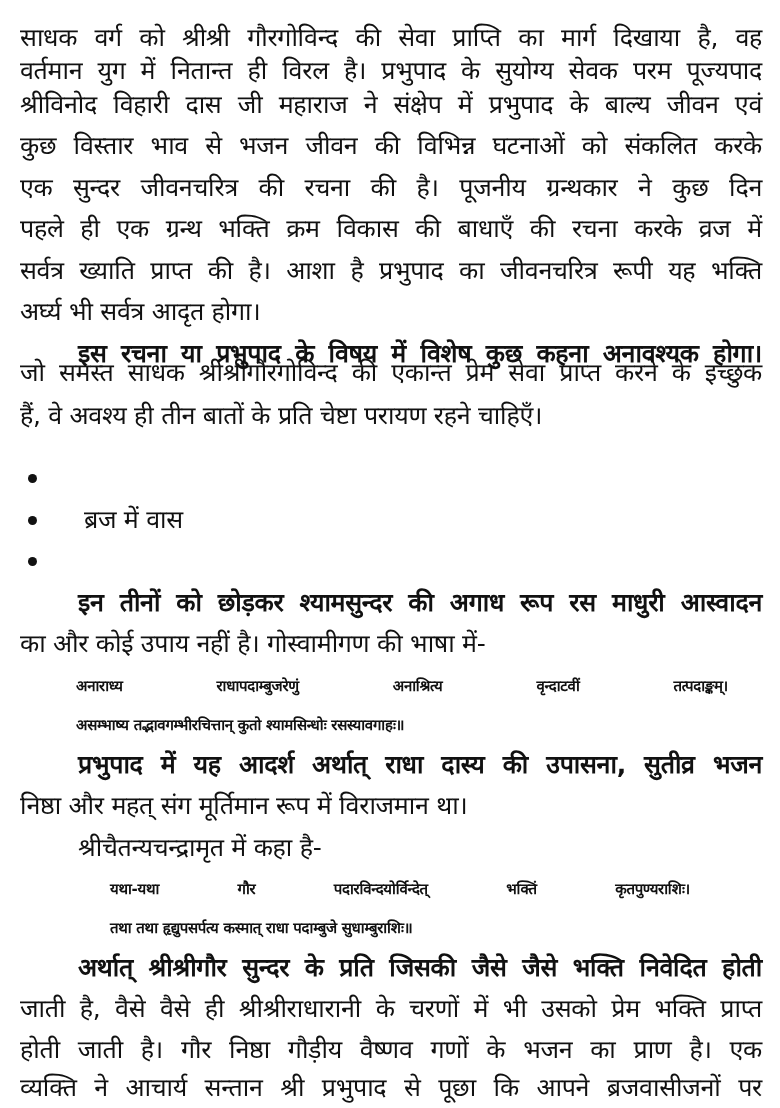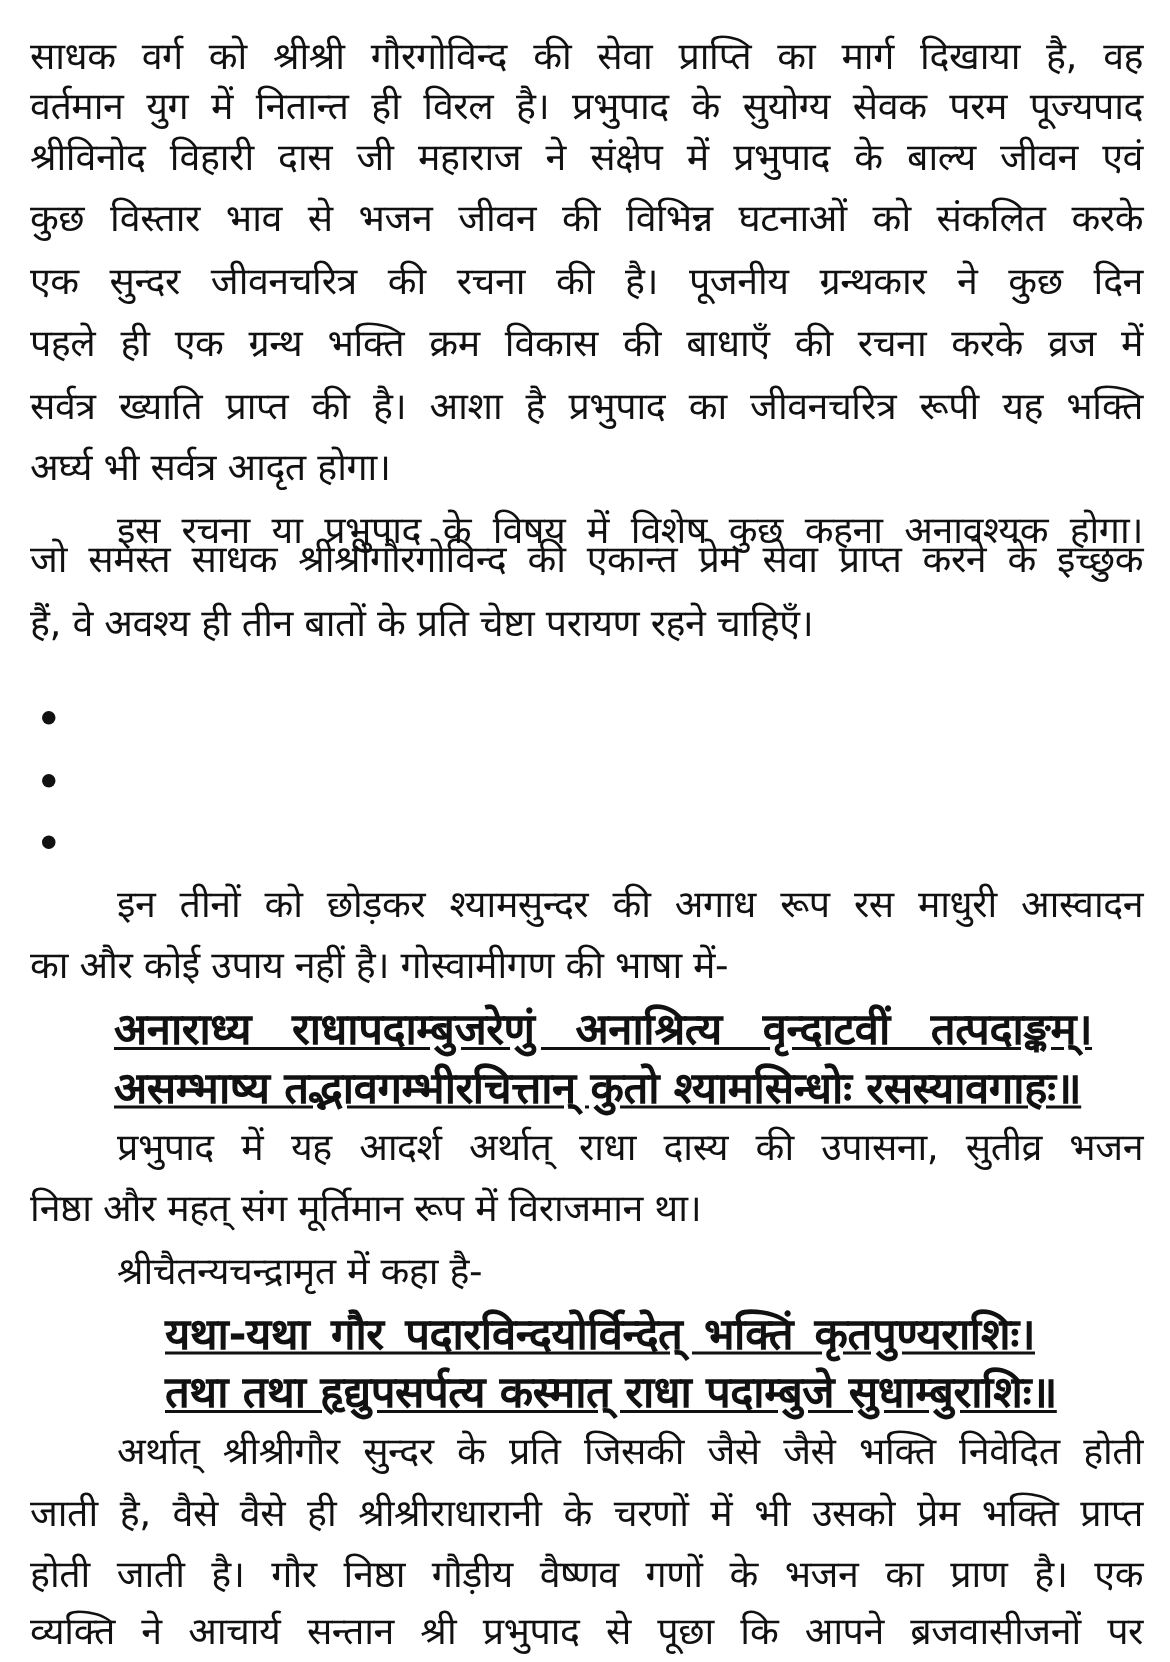--- a/index.html
+++ b/index.html
@@ -28,39 +28,38 @@
     font-size: 25px;
     line-height: 40px;
     white-space: nowrap;
     letter-spacing: -0.3px;
   }
   .justify {
     width: 742px;
     text-align: justify;
     text-align-last: justify;
   }
-  .indent { left: 58px; width: 684px; }
+  .indent { left: 58px; width: 684px; font-weight: bold; }
   .bullet-dot {
     position: absolute;
     left: 8px;
     top: 16px;
     width: 9px;
     height: 9px;
     border-radius: 50%;
     background: #111;
   }
   .bullet-text {
     position: absolute;
     left: 64px;
     top: 0;
   }
   .verse {
     font-weight: bold;
-    font-size: 29px;
-    text-decoration: underline;
+    font-size: 15px;
   }
   .verse-justify {
     text-align: justify;
     text-align-last: justify;
   }
   b.inline-bold { font-weight: normal; }
 </style>
 </head>
 <body>
 
@@ -77,20 +76,21 @@
 
   <div class="line indent justify" style="top:332px">इस रचना या प्रभुपाद के विषय में विशेष कुछ कहना अनावश्यक होगा।</div>
   <div class="line justify" style="top:351px">जो समस्त साधक श्रीश्रीगौरगोविन्द की एकान्त प्रेम सेवा प्राप्त करने के इच्छुक</div>
   <div class="line" style="top:394px">हैं, वे अवश्य ही तीन बातों के प्रति चेष्टा परायण रहने चाहिएँ।</div>
 
   <div class="line" style="top:456px; width:742px">
     <span class="bullet-dot"></span>
   </div>
   <div class="line" style="top:498px; width:742px">
     <span class="bullet-dot"></span>
+    <span class="bullet-text">ब्रज में वास</span>
   </div>
   <div class="line" style="top:539px; width:742px">
     <span class="bullet-dot"></span>
   </div>
 
   <div class="line indent justify" style="top:581px">इन तीनों को छोड़कर श्यामसुन्दर की अगाध रूप रस माधुरी आस्वादन</div>
   <div class="line" style="top:622px">का और कोई उपाय नहीं है। गोस्वामीगण की भाषा में-</div>
 
   <div class="line verse verse-justify" style="top:664px; left:56px; width:652px">अनाराध्य राधापदाम्बुजरेणुं अनाश्रित्य वृन्दाटवीं तत्पदाङ्कम्।</div>
   <div class="line verse" style="top:703px; left:56px">असम्भाष्य तद्भावगम्भीरचित्तान् कुतो श्यामसिन्धोः रसस्यावगाहः॥</div>

